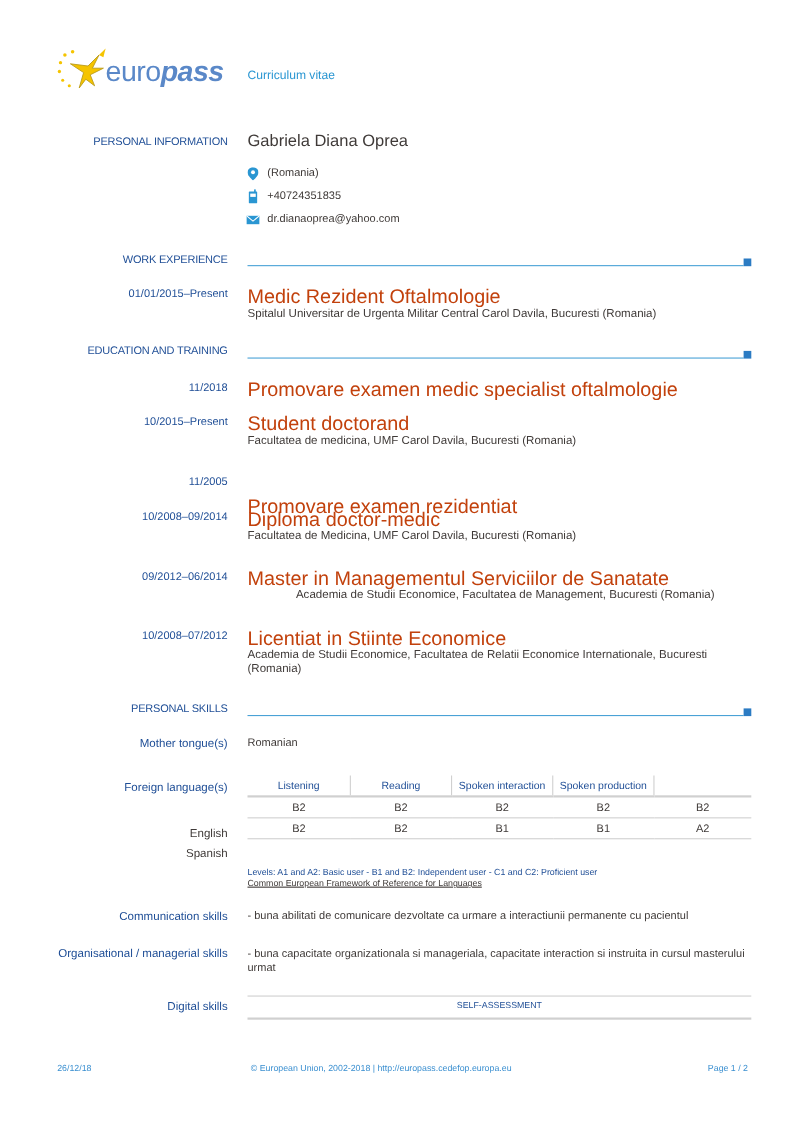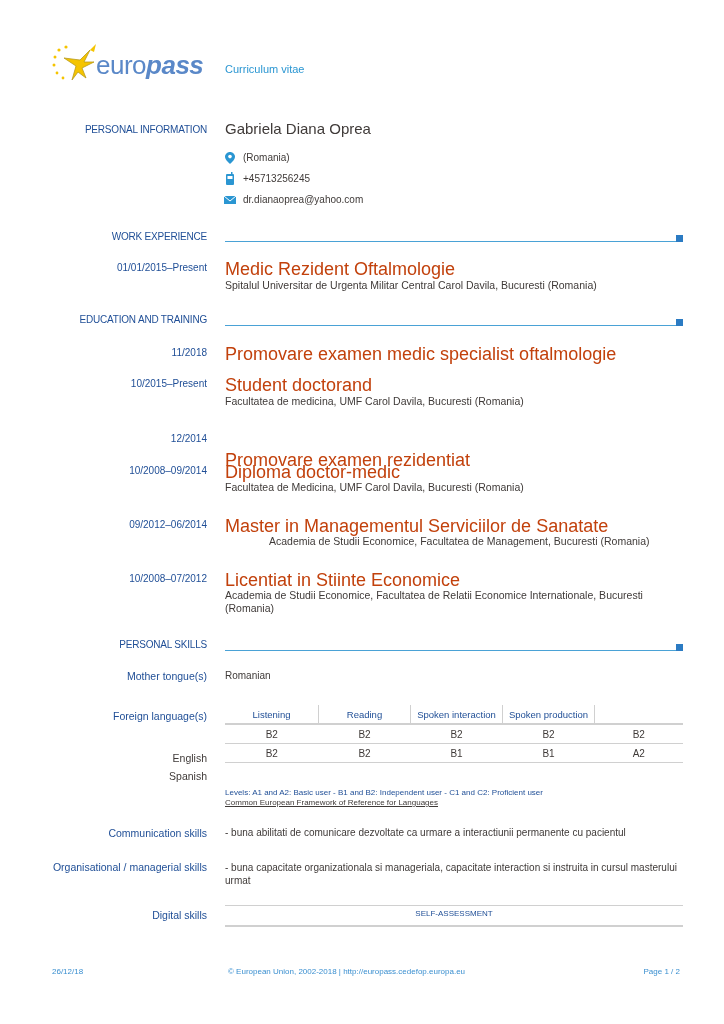--- a/index.html
+++ b/index.html
@@ -52,21 +52,21 @@
   <path d="M5 0 C2.2 0 0 2.2 0 4.8 C0 8 5 12 5 12 C5 12 10 8 10 4.8 C10 2.2 7.8 0 5 0 Z" fill="#2a96d2"></path>
   <circle cx="5" cy="4.6" r="1.8" fill="#fff"></circle>
 </svg>
 <div class="content txt" style="left:243px;top:152px;font-size:10px;">(Romania)</div>
 
 <svg class="abs" style="left:226px;top:172px;" width="8" height="13" viewBox="0 0 8 13">
   <rect x="0" y="2" width="8" height="11" rx="1" fill="#2a96d2"></rect>
   <rect x="5" y="0" width="1.5" height="3" fill="#2a96d2"></rect>
   <rect x="1.5" y="4" width="5" height="3" fill="#fff"></rect>
 </svg>
-<div class="content txt" style="left:243px;top:173px;font-size:10px;">+45713256245</div>
+<div class="content txt" style="left:243px;top:173px;font-size:10px;">+40724351835</div>
 
 <svg class="abs" style="left:224px;top:196px;" width="12" height="8" viewBox="0 0 12 8">
   <rect x="0" y="0" width="12" height="8" fill="#2a96d2"></rect>
   <path d="M0 0 L6 5 L12 0" stroke="#fff" stroke-width="1" fill="none"></path>
 </svg>
 <div class="content txt" style="left:243px;top:194px;font-size:10px;">dr.dianaoprea@yahoo.com</div>
 
 <div class="label hdr" style="top:231px;">WORK EXPERIENCE</div>
 <div class="rule" style="top:241px;"></div>
 <div class="rule-sq" style="left:676px;top:235px;"></div>
@@ -79,21 +79,21 @@
 <div class="rule" style="top:325px;"></div>
 <div class="rule-sq" style="left:676px;top:319px;"></div>
 
 <div class="label date" style="top:347px;">11/2018</div>
 <div class="content title" style="top:344px;">Promovare examen medic specialist oftalmologie</div>
 
 <div class="label date" style="top:378px;">10/2015–Present</div>
 <div class="content title" style="top:375px;">Student doctorand</div>
 <div class="content sub" style="top:395px;">Facultatea de medicina, UMF Carol Davila, Bucuresti (Romania)</div>
 
-<div class="label date" style="top:433px;">12/2014</div>
+<div class="label date" style="top:433px;">11/2005</div>
 <div class="content title" style="top:450px;">Promovare examen rezidentiat</div>
 
 <div class="label date" style="top:465px;">10/2008–09/2014</div>
 <div class="content title" style="top:462px;">Diploma doctor-medic</div>
 <div class="content sub" style="top:481px;">Facultatea de Medicina, UMF Carol Davila, Bucuresti (Romania)</div>
 
 <div class="label date" style="top:519px;">09/2012–06/2014</div>
 <div class="content title" style="top:516px;">Master in Managementul Serviciilor de Sanatate</div>
 <div class="content sub" style="top:535px;margin-left:44px;">Academia de Studii Economice, Facultatea de Management, Bucuresti (Romania)</div>
 

